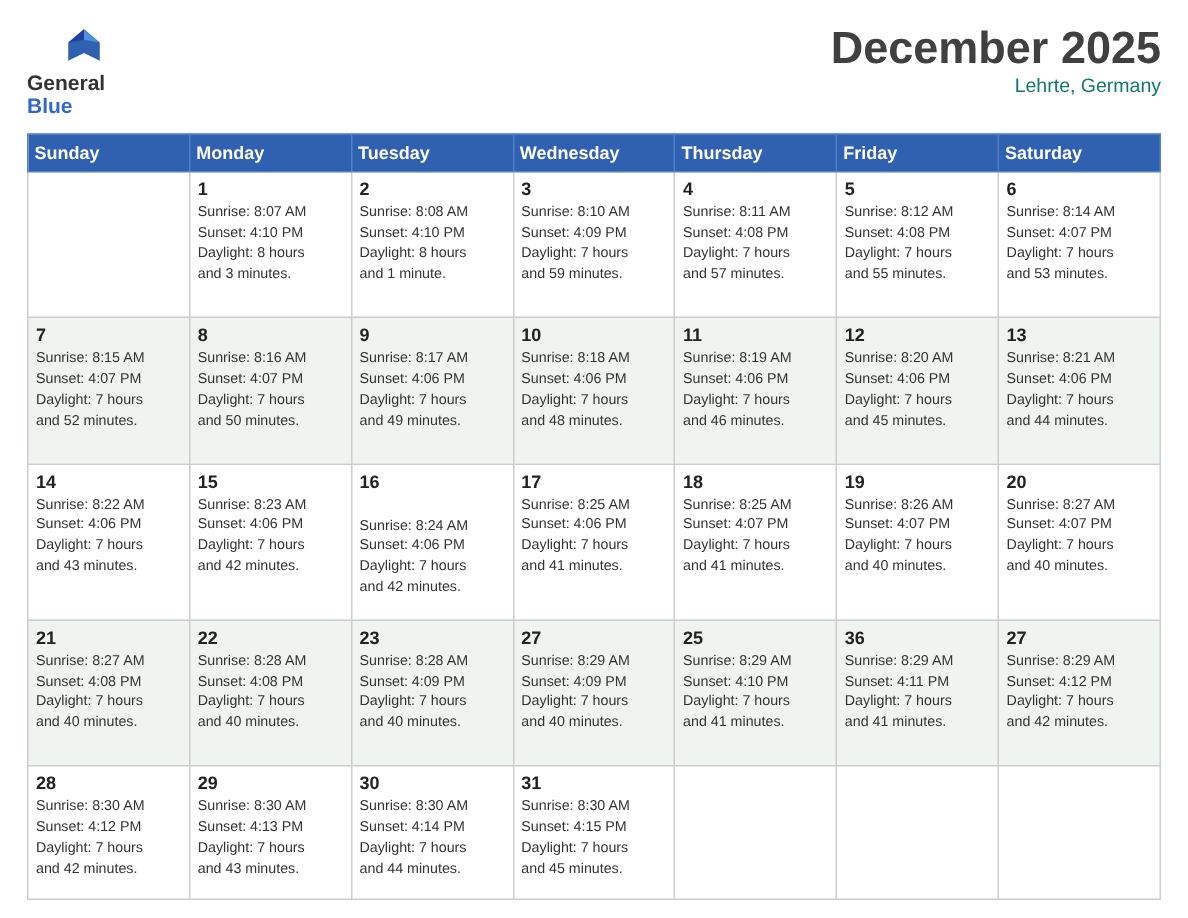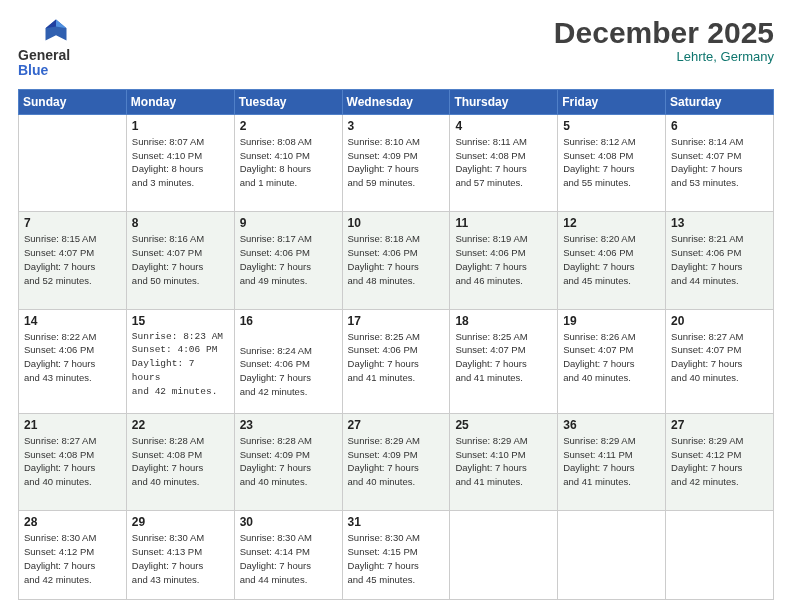--- a/index.html
+++ b/index.html
@@ -241,21 +241,21 @@
         <tr>
           <td>
             <span class="day-num">14</span>
             <div class="day-info" style="white-space: pre-line;">Sunrise: 8:22 AM
 Sunset: 4:06 PM
 Daylight: 7 hours
 and 43 minutes.</div>
           </td>
           <td>
             <span class="day-num">15</span>
-            <div class="day-info" style="white-space: pre-line; font-family: Liberation Mono, monospace;">Sunrise: 8:23 AM
+            <div class="day-info" style="white-space: pre-line;">Sunrise: 8:23 AM
 Sunset: 4:06 PM
 Daylight: 7 hours
 and 42 minutes.</div>
           </td>
           <td>
             <span class="day-num">16</span>
             <div class="day-info" style="white-space: pre-line; margin-top: 16px;">Sunrise: 8:24 AM
 Sunset: 4:06 PM
 Daylight: 7 hours
 and 42 minutes.</div>

